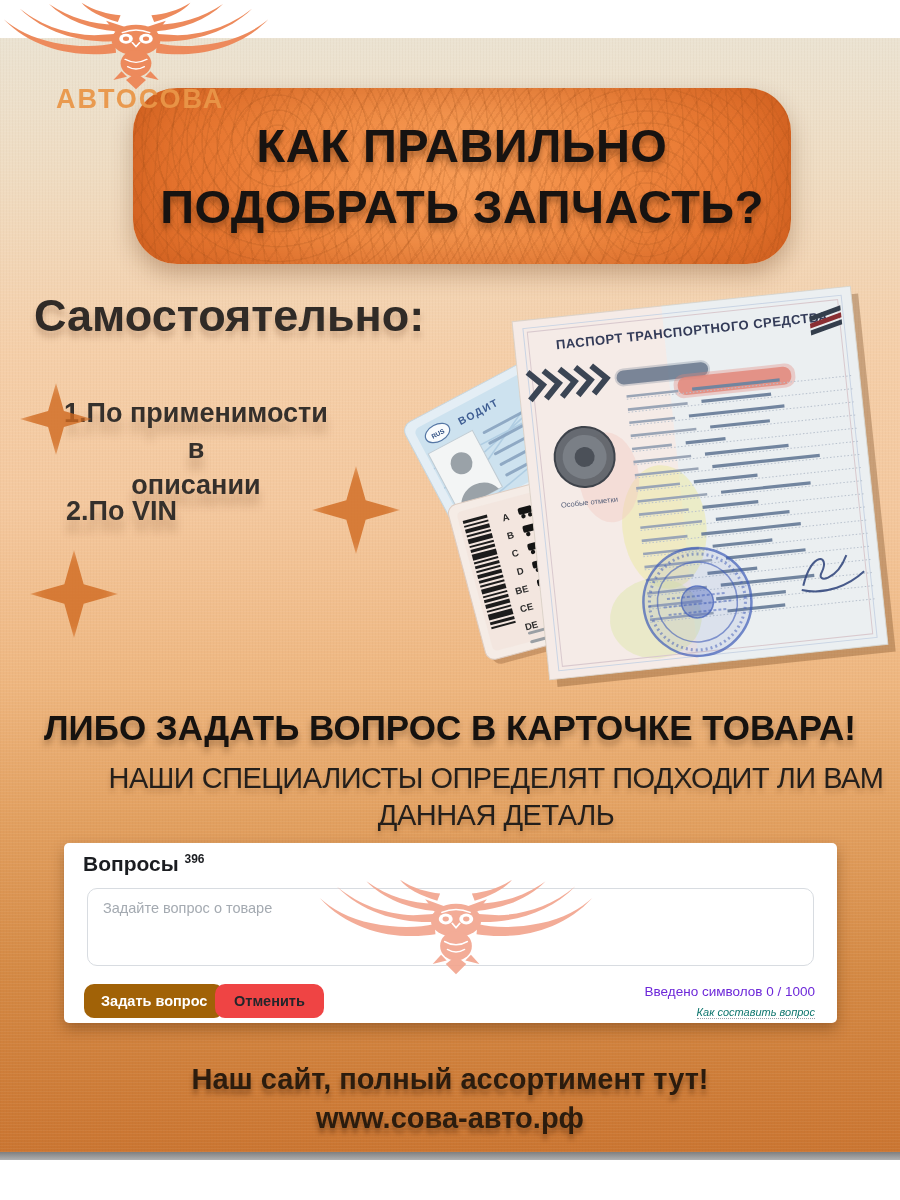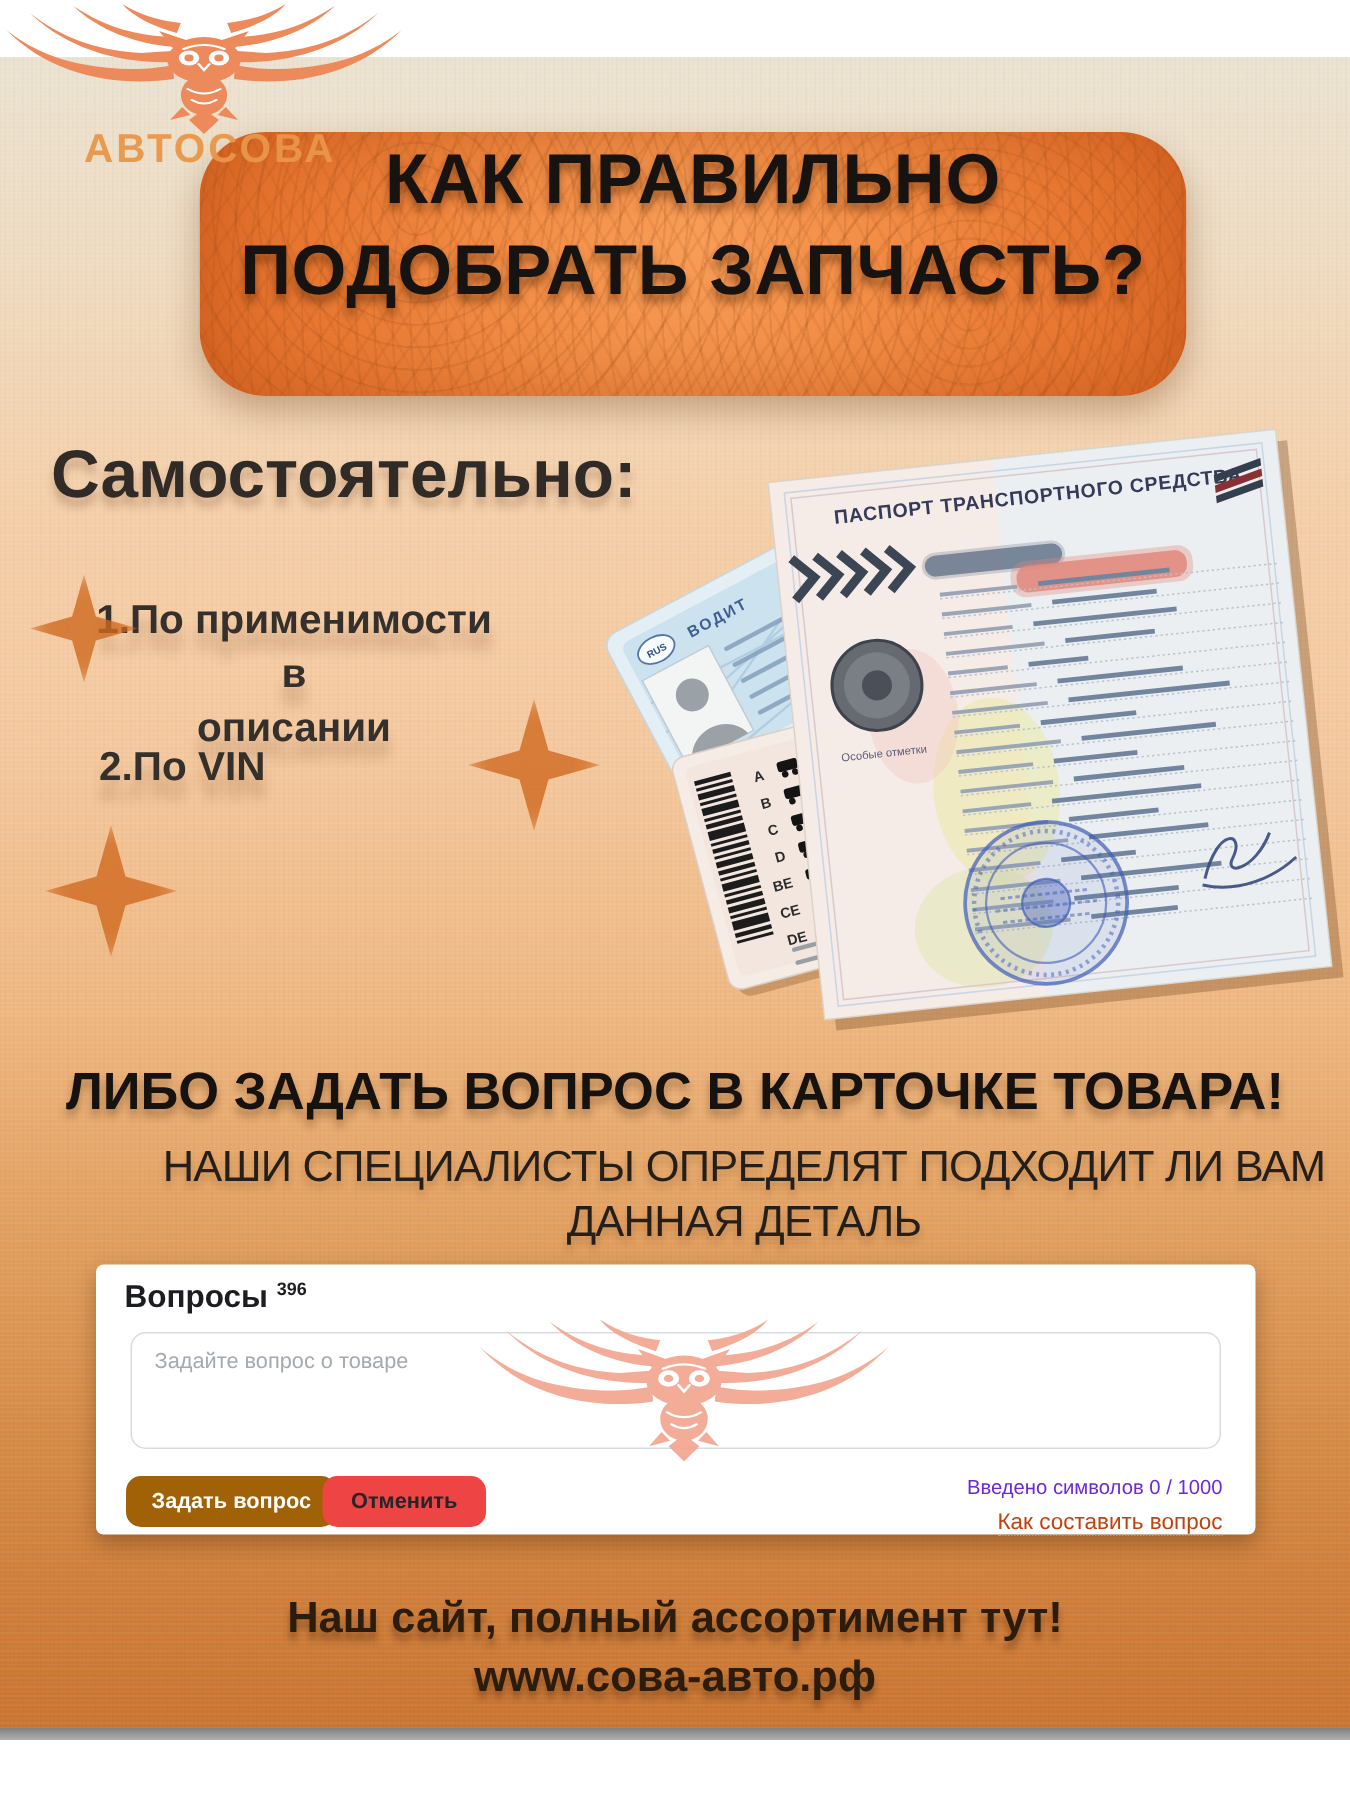--- a/index.html
+++ b/index.html
@@ -33,21 +33,21 @@
   
   .title-box{
     position:absolute;left:133px;top:50px;width:658px;height:176px;border-radius:44px;
     background:
       repeating-radial-gradient(circle at 22% 30%, rgba(139,69,19,.16) 0 1px, rgba(0,0,0,0) 2px 15px),
       repeating-radial-gradient(circle at 78% 68%, rgba(139,69,19,.14) 0 1px, rgba(0,0,0,0) 2px 12px),
       repeating-linear-gradient(62deg, rgba(171,84,24,.12) 0 2px, rgba(0,0,0,0) 2px 11px),
       repeating-linear-gradient(-55deg, rgba(150,70,20,.12) 0 2px, rgba(0,0,0,0) 2px 13px),
       radial-gradient(circle at 50% 42%, #f89d57 0%, #f18a42 42%, #e87832 72%, #df6b27 100%);
     box-shadow: inset 0 0 46px rgba(178,74,18,.5), 0 10px 22px rgba(92,44,10,.3);
-    text-align:center;box-sizing:border-box;
+    text-align:center;padding-top:27px;box-sizing:border-box;
   }
   .title-box .line{
     font-size:47px;line-height:61px;font-weight:bold;color:#171311;
     text-shadow:0 5px 6px rgba(70,30,5,.45);letter-spacing:.5px;
   }
   
   .self-heading{
     position:absolute;left:34px;top:252px;font-size:45px;font-weight:bold;color:#302b27;
     text-shadow:0 6px 6px rgba(90,45,15,.25);
   }
@@ -97,22 +97,22 @@
     pointer-events:none;
   }
   .btn{
     position:absolute;top:141px;height:34px;border:none;border-radius:10px;cursor:pointer;
     font-size:14.5px;font-weight:bold;font-family:"Liberation Sans","DejaVu Sans",sans-serif;
   }
   .btn-submit{left:20px;padding:0 17px;background:#a16207;color:#ffffff;}
   .btn-cancel{left:151px;padding:0 19px;background:#ef4444;color:#23262b;text-align:center;}
   .char-counter{position:absolute;right:22px;top:141px;font-size:13.5px;color:#6d28d9;}
   .help-link{
-    position:absolute;right:22px;top:163px;font-size:15px;color:#c2410c;
-    text-decoration:none;border-bottom:1px dotted #9aa0a8;cursor:pointer;
+    position:absolute;right:22px;top:163px;font-size:11px;color:#0f766e;
+    text-decoration:none;border-bottom:1px dotted #9aa0a8;cursor:pointer;font-style:italic;
   }
   
   .footer{
     position:absolute;left:0;top:1022px;width:900px;text-align:center;
     font-size:29px;font-weight:bold;color:#2b1c0e;line-height:39px;
     text-shadow:0 5px 5px rgba(60,25,5,.4);
   }
   svg text{font-family:"Liberation Sans","DejaVu Sans",sans-serif;}
 </style>
 </head>

